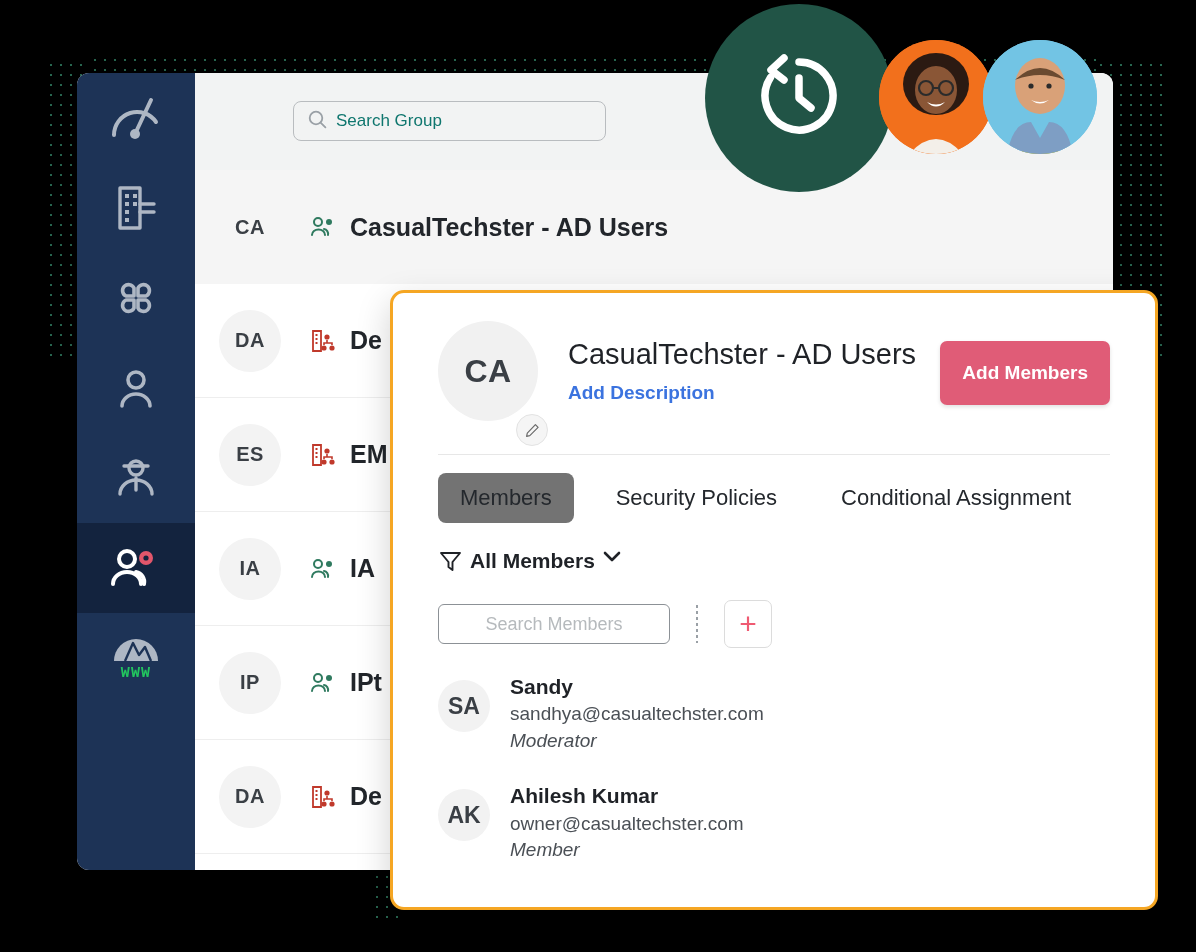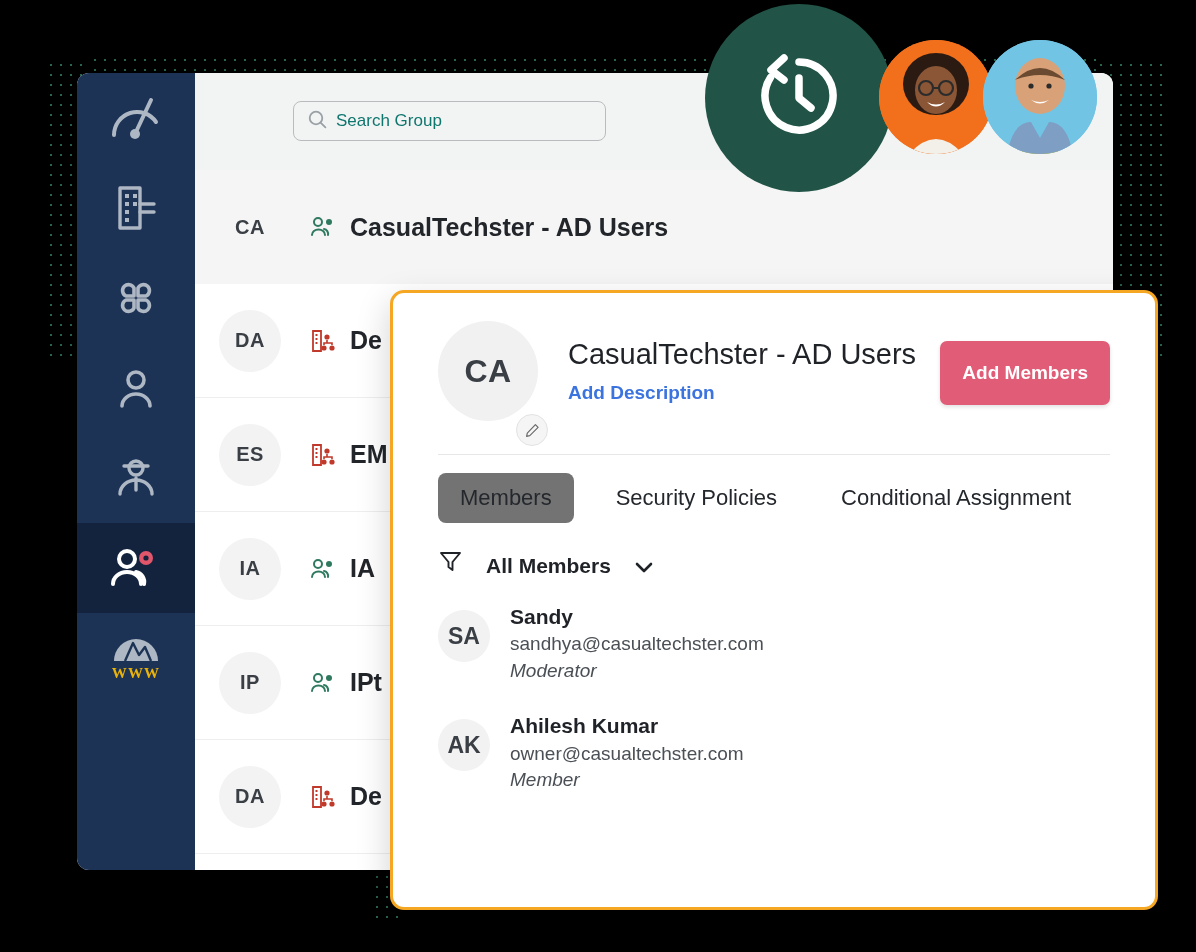--- a/index.html
+++ b/index.html
@@ -60,25 +60,25 @@
   .nav-item.active { background: #13233e; }
   .nav-item svg { display: block; }
   .nav-www {
     display: flex;
     flex-direction: column;
     align-items: center;
     justify-content: center;
     gap: 2px;
   }
   .www-text {
-    color: #eab308;
+    color: #22c55e;
     font-size: 15px;
     letter-spacing: 1.2px;
     font-weight: 700;
-    font-family: Liberation Serif, serif;
+    font-family: Liberation Mono, monospace;
   }
 
   
   .topbar {
     position: absolute;
     left: 118px; top: 0;
     right: 0;
     height: 97px;
     background: #f2f3f3;
     border-bottom: 1px solid #e6e7e8;
@@ -249,22 +249,22 @@
     padding: 12px 22px;
     border-radius: 8px;
     white-space: nowrap;
     cursor: pointer;
   }
   .tab.active { background: #737373; }
   .tab + .tab { margin-left: 12px; }
 
   .filter-row {
     display: flex;
-    align-items: flex-end;
-    gap: 23px;
+    align-items: flex-start;
+    gap: 7px;
     padding-top: 26px;
   }
   .filter-label {
     font-size: 21px;
     color: #1f2227;
     font-weight: 600;
   }
 
   .search-row {
     display: flex;
@@ -613,20 +613,27 @@
         </svg>
       </span>
       <span class="filter-label">All Members</span>
       <span>
         <svg width="20" height="13" viewBox="0 0 20 13" fill="none">
           <path d="M3 3 L10 10 L17 3" stroke="#1f2227" stroke-width="2.6" stroke-linecap="round" stroke-linejoin="round" fill="none"></path>
         </svg>
       </span>
     </div>
 
+    <div class="search-row">
+      <div class="search-members">
+        <span class="ph">Search Members</span>
+      </div>
+      <div class="dot-sep"></div>
+      <div class="plus-btn">+</div>
+    </div>
 
     <div class="member-list">
 
       <div class="member-row">
         <div class="mem-avatar">SA</div>
         <div class="mem-info">
           <div class="mem-name">Sandy</div>
           <div class="mem-mail">sandhya@casualtechster.com</div>
           <div class="mem-role">Moderator</div>
         </div>

